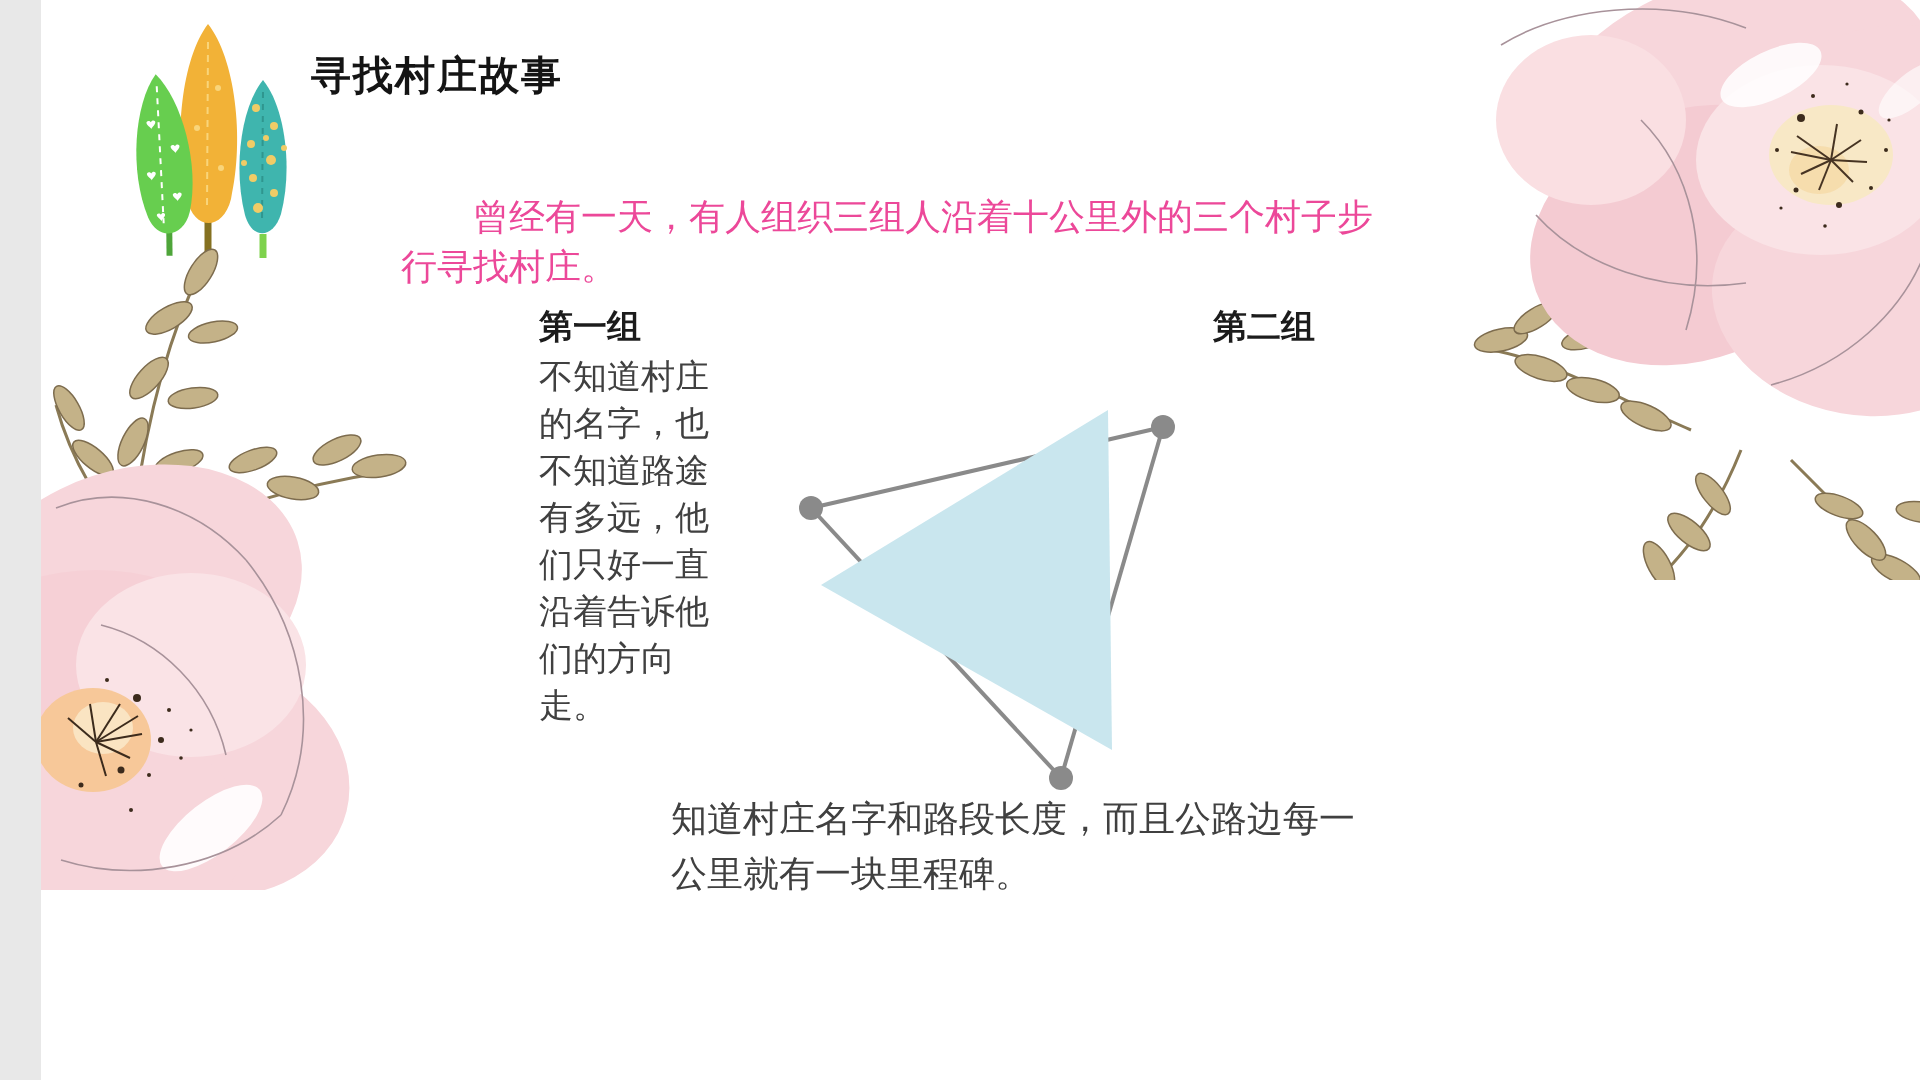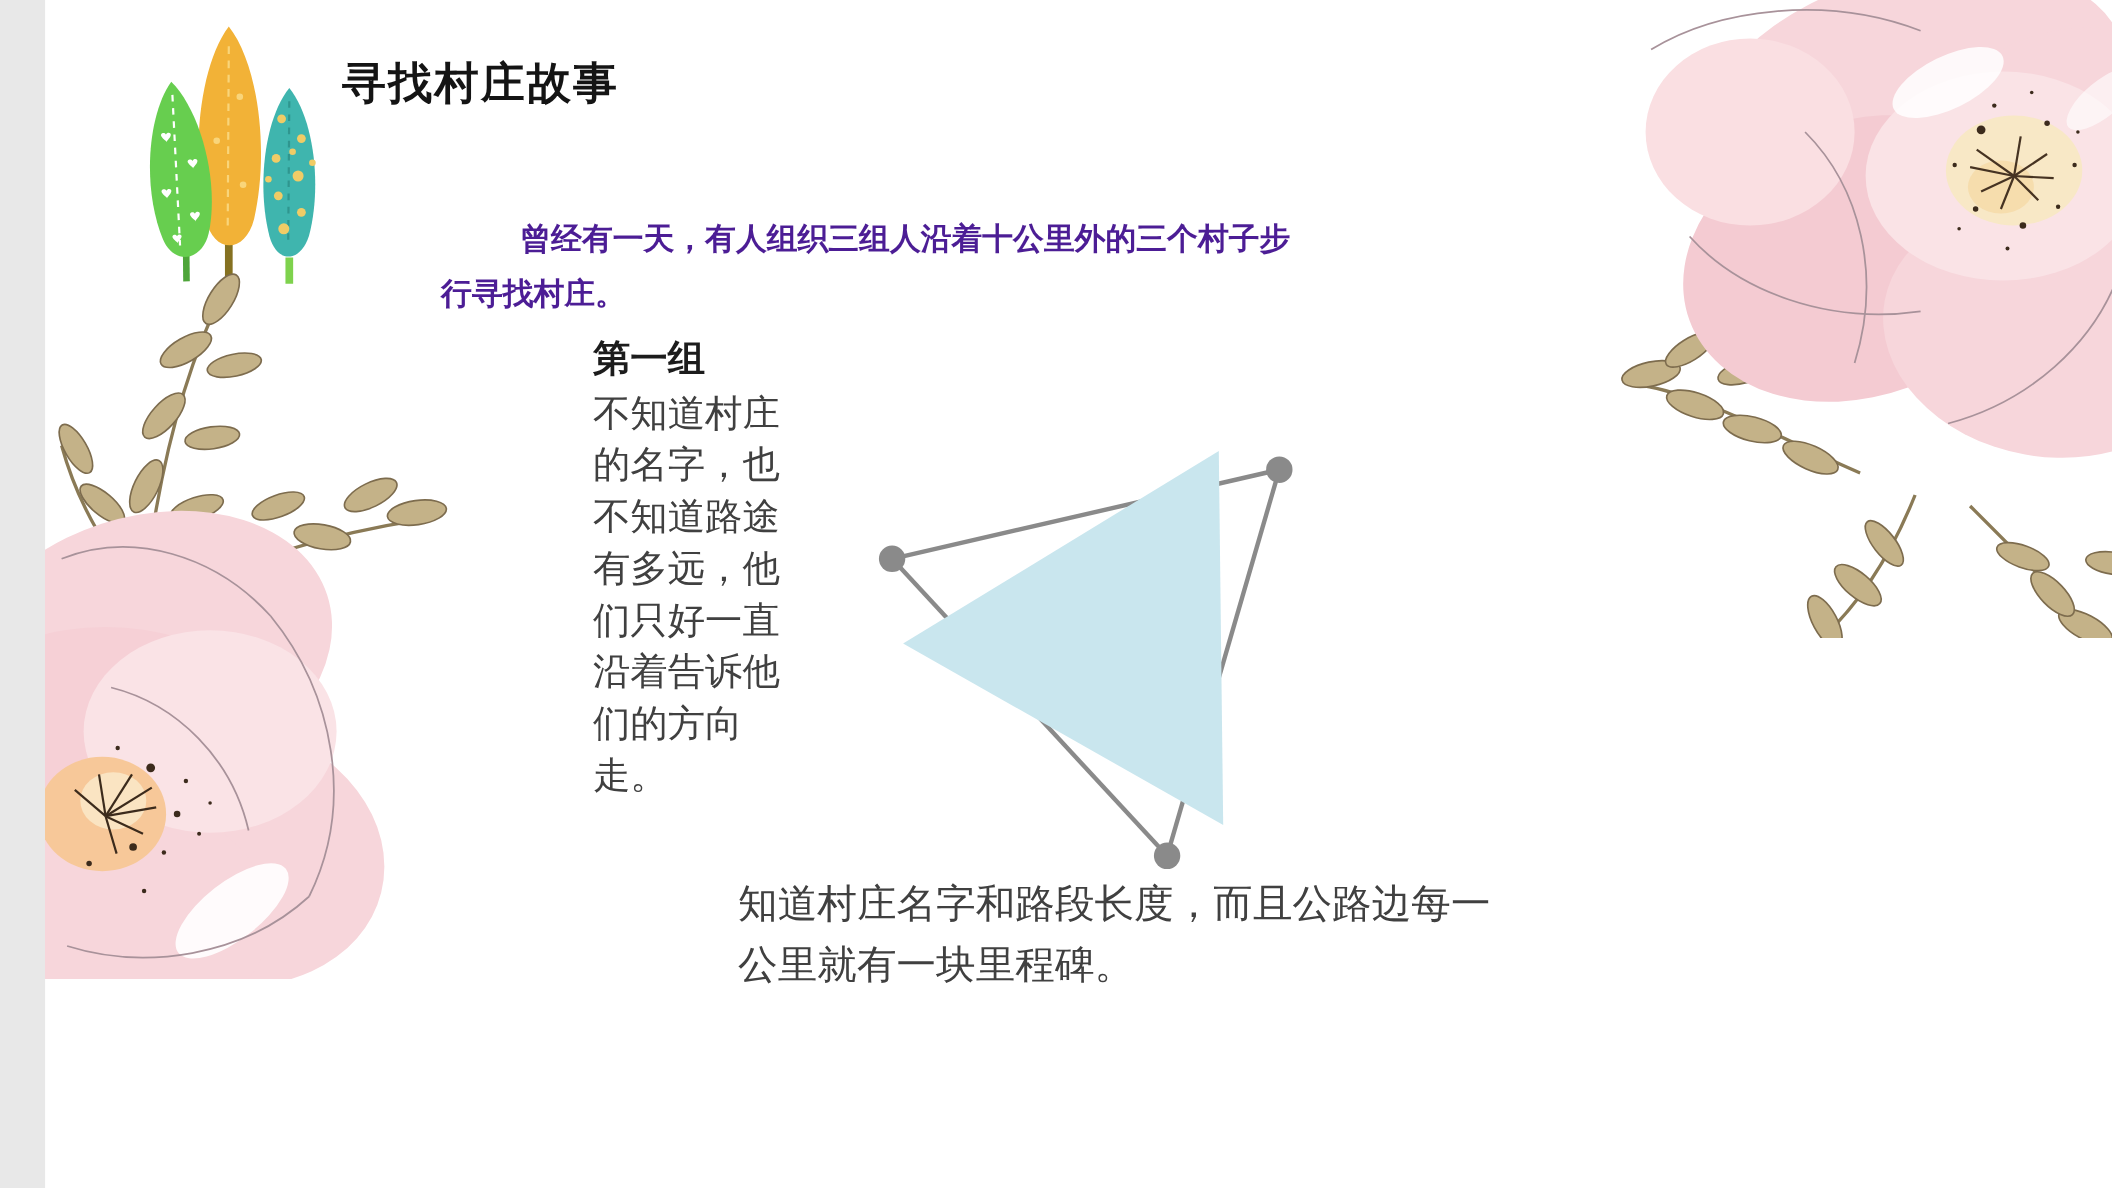--- a/index.html
+++ b/index.html
@@ -17,40 +17,39 @@
   .title{
     left:270px;top:52px;
     font-family:"Liberation Serif", serif;
     font-weight:bold;
     font-size:40px;line-height:1.2;
     color:#141414;
     letter-spacing:2px;
   }
   .intro{
     left:360px;top:192px;width:1110px;
-    font-size:28px;line-height:50px;
+    font-size:36px;line-height:50px;
     text-indent:72px;
     white-space:pre-line;
-    color:#4c1d95;
-    font-weight:bold;
+    color:#ec4899;
   }
   .group{position:absolute;z-index:3;}
   .group-name{
     font-weight:bold;font-size:34px;line-height:40px;
     text-align:left;color:#1c1c1c;
   }
   .group-body{
     margin-top:7px;
     font-size:34px;line-height:47px;
     white-space:pre-line;color:#404040;
   }
   .group1{left:498px;top:306px;width:196px;}
   .group2{left:1172px;top:306px;width:256px;}
   .group3{left:630px;top:788px;width:740px;}
-  .group3 .group-body{font-size:36px;line-height:55px;margin-top:6px;}
+  .group3 .group-body{font-size:36px;line-height:55px;margin-top:6px;font-family:Liberation Mono, monospace;}
 </style>
 </head>
 <body>
 
 <div class="slide">
 
   <svg class="deco" style="left:55px;top:8px;" width="235" height="252" viewBox="0 0 235 252">
 
     <g>
       <line x1="112" y1="214" x2="112" y2="246" stroke="#857121" stroke-width="7"></line>
@@ -248,20 +247,21 @@
     <div class="group-body">不知道村庄
 的名字，也
 不知道路途
 有多远，他
 们只好一直
 沿着告诉他
 们的方向走。</div>
   </div>
 
   <div class="group group2">
+    <div class="group-name">第二组</div>
   </div>
 
   <div class="group group3">
     <div class="group-body">知道村庄名字和路段长度，而且公路边每一
 公里就有一块里程碑。</div>
   </div>
 
 </div>
 
 </body></html>

